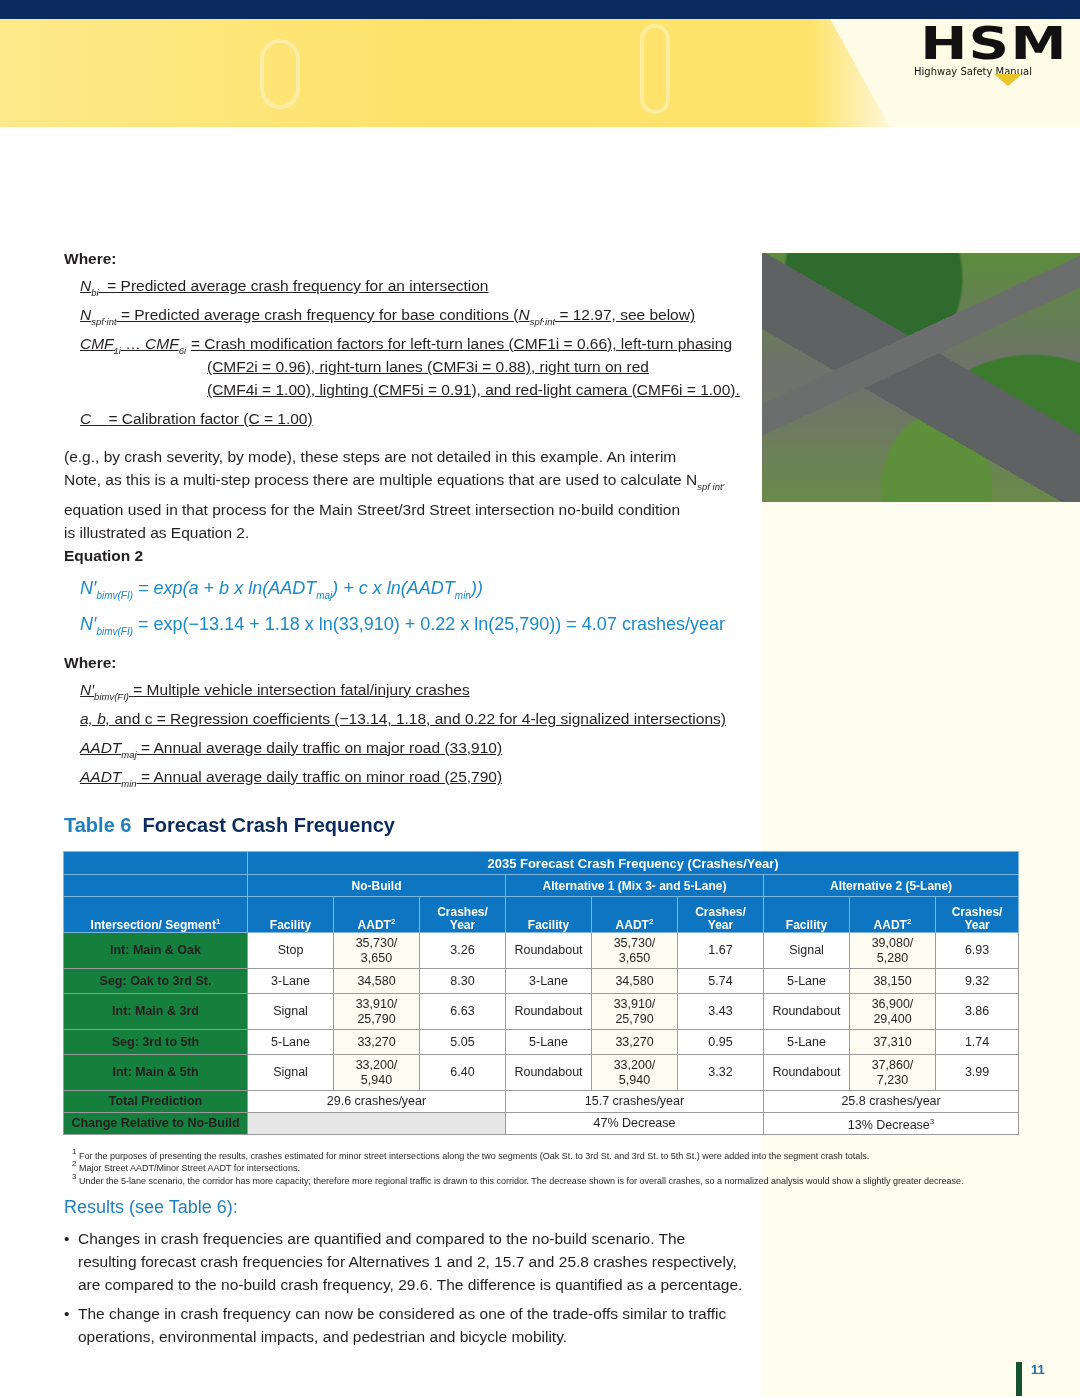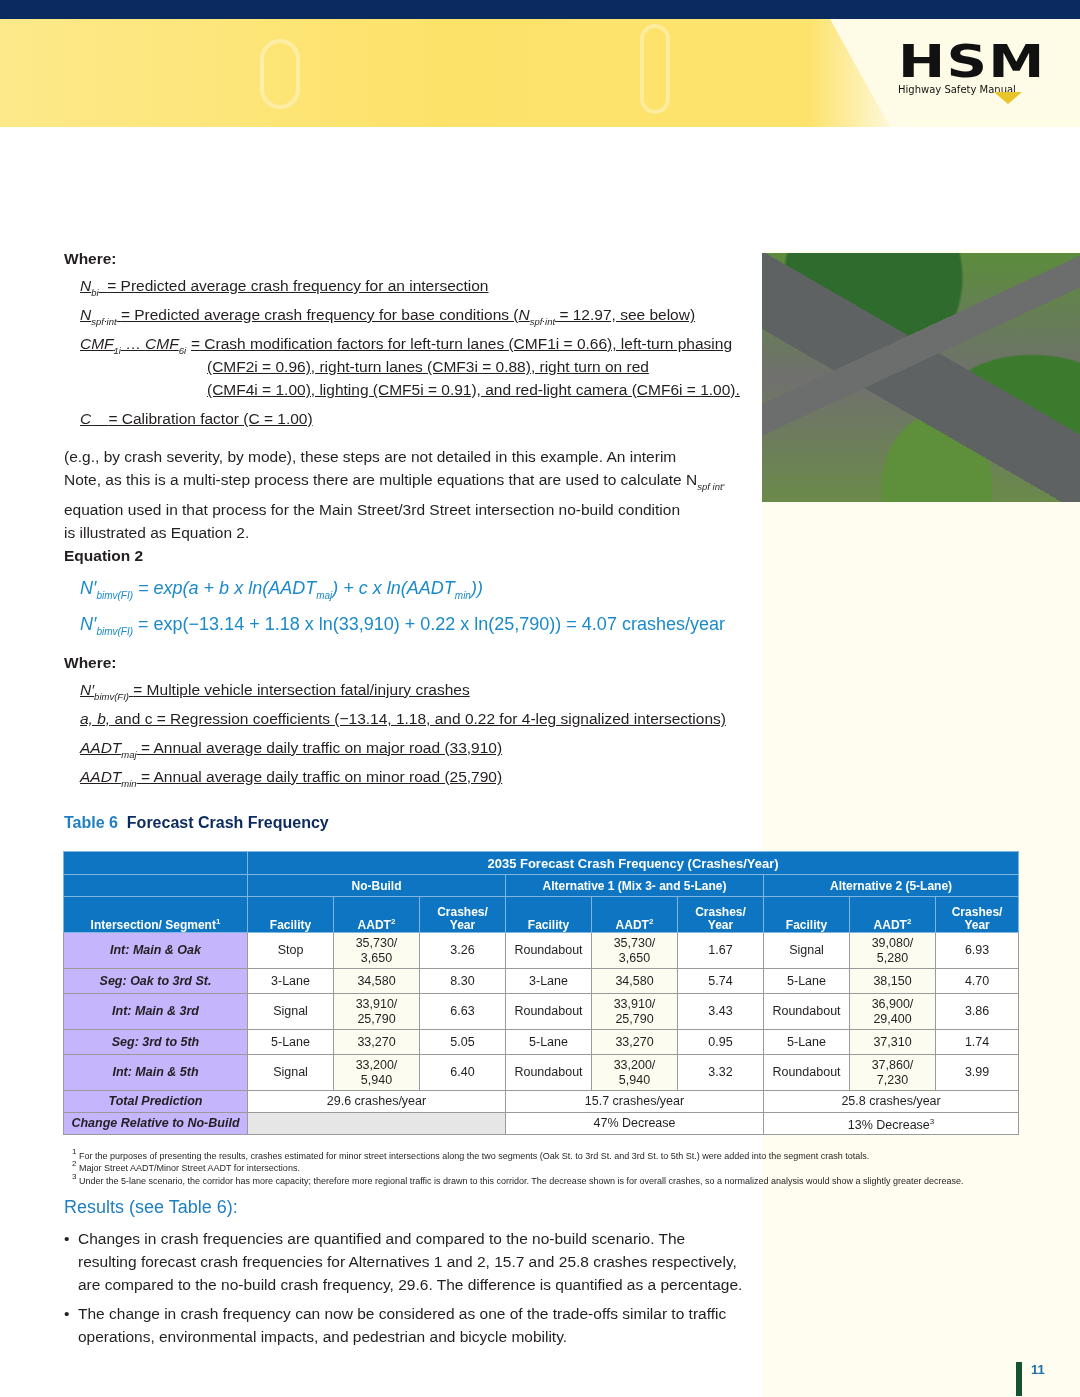--- a/index.html
+++ b/index.html
@@ -5,21 +5,21 @@
   * { box-sizing: border-box; margin: 0; padding: 0; }
   html, body { width: 1080px; height: 1397px; background: #ffffff; overflow: hidden; }
   body { position: relative; font-family: "Liberation Sans", "DejaVu Sans", sans-serif; color: #231f20; }
 
   .topbar { position: absolute; left: 0; top: 0; width: 1080px; height: 19px; background: #0b2a5e; }
   .banner { position: absolute; left: 0; top: 19px; width: 1080px; height: 108px;
             background: linear-gradient(90deg, #fde98a 0%, #fde26a 40%, #fde36c 75%, #fdf6d2 82%, #fefbe8 100%); overflow: hidden; }
   .banner .slant { position: absolute; left: 800px; top: 0; width: 300px; height: 108px; background: #fefbe6;
             clip-path: polygon(10% 0, 100% 0, 100% 100%, 30% 100%); }
   .banner .ghost { position: absolute; border: 4px solid rgba(255,255,255,0.35); border-radius: 40px; }
-  .logo { position: absolute; left: 898px; top: 42px; width: 150px; height: 65px; }
+  .logo { position: absolute; left: 898px; top: 24px; width: 150px; height: 65px; text-align: center; }
   .logo .mark { font-family: "DejaVu Sans", sans-serif; font-weight: bold; font-size: 44px; letter-spacing: 1px; color: #111; line-height: 40px; transform: scaleX(1.28); transform-origin: left; display: block; }
   .logo .sub { font-family: "DejaVu Sans", sans-serif; font-size: 10px; color: #111; display: block; margin-top: 2px; }
   .logo .tri { position: absolute; left: 96px; top: 50px; width: 0; height: 0; border-left: 14px solid transparent; border-right: 14px solid transparent; border-top: 12px solid #e8c52a; }
 
   .rightcol { position: absolute; left: 762px; top: 250px; width: 318px; height: 1147px; background: #fefdf0; }
   .photo { position: absolute; left: 762px; top: 253px; width: 318px; height: 249px;
            background:
              linear-gradient(155deg, transparent 0 38%, #6b6e6d 38% 46%, transparent 46%),
              linear-gradient(30deg, transparent 0 40%, #5f6262 40% 58%, transparent 58%),
              radial-gradient(ellipse at 35% 10%, #2f6b2d 0 30%, transparent 31%),
@@ -29,28 +29,28 @@
 
   .txt { position: absolute; left: 64px; font-size: 15.5px; line-height: 23px; color: #231f20; }
   .bold { font-weight: bold; }
   .it { font-style: italic; }
   sub.s { font-size: 9.5px; font-style: italic; vertical-align: -5px; }
   .def { position: absolute; font-size: 15.5px; line-height: 20px; text-decoration: underline; }
   .eq { position: absolute; left: 80px; font-size: 18px; color: #1b8ac9; font-style: italic; }
   .eq .n { font-style: normal; }
   .eq sub.s { font-size: 10px; }
 
-  .tcap { position: absolute; left: 64px; top: 814px; font-size: 16px; font-weight: bold; }
+  .tcap { position: absolute; left: 64px; top: 814px; font-size: 20px; font-weight: bold; }
   .tcap .num { color: #1f7fc0; }
   .tcap .ttl { color: #0b2a5e; }
 
   table.ft { position: absolute; left: 63px; top: 851px; width: 955px; border-collapse: collapse; font-size: 12.5px; table-layout: fixed; }
   table.ft th { background: #0d75c1; color: #ffffff; font-weight: bold; border: 1px solid #7fb6e0; padding: 0 4px; text-align: center; }
   table.ft td { border: 1px solid #9a9a9a; text-align: center; padding: 0 4px; color: #231f20; background: #ffffff; line-height: 15px; }
-  table.ft td.rowhead { background: #c4b5fd; font-weight: bold; font-style: italic; }
+  table.ft td.rowhead { background: #15803d; font-weight: bold; }
   table.ft td.aadt { background: #fdfcf0; }
   table.ft td.grey { background: #e6e6e6; }
   table.ft tr.h1 th { height: 23px; font-size: 13px; }
   table.ft tr.h2 th { height: 22px; font-size: 12px; }
   table.ft tr.h3 th { height: 36px; vertical-align: bottom; padding-bottom: 0; font-size: 12px; line-height: 13px; }
   table.ft tr.r2 td { height: 36px; }
   table.ft tr.r1 td { height: 25px; }
   table.ft tr.tot td { height: 22px; }
   sup.f { font-size: 8px; vertical-align: 5px; }
 
@@ -188,21 +188,21 @@
   <tr class="r1">
     <td class="rowhead">Seg: Oak to 3rd St.</td>
     <td>3-Lane</td>
     <td class="aadt">34,580</td>
     <td>8.30</td>
     <td>3-Lane</td>
     <td class="aadt">34,580</td>
     <td>5.74</td>
     <td>5-Lane</td>
     <td class="aadt">38,150</td>
-    <td>4.70</td>
+    <td>9.32</td>
   </tr>
 
   <tr class="r2">
     <td class="rowhead">Int: Main &amp; 3rd</td>
     <td>Signal</td>
     <td class="aadt"><span>33,910/</span><br><span>25,790</span></td>
     <td>6.63</td>
     <td>Roundabout</td>
     <td class="aadt"><span>33,910/</span><br><span>25,790</span></td>
     <td>3.43</td>

